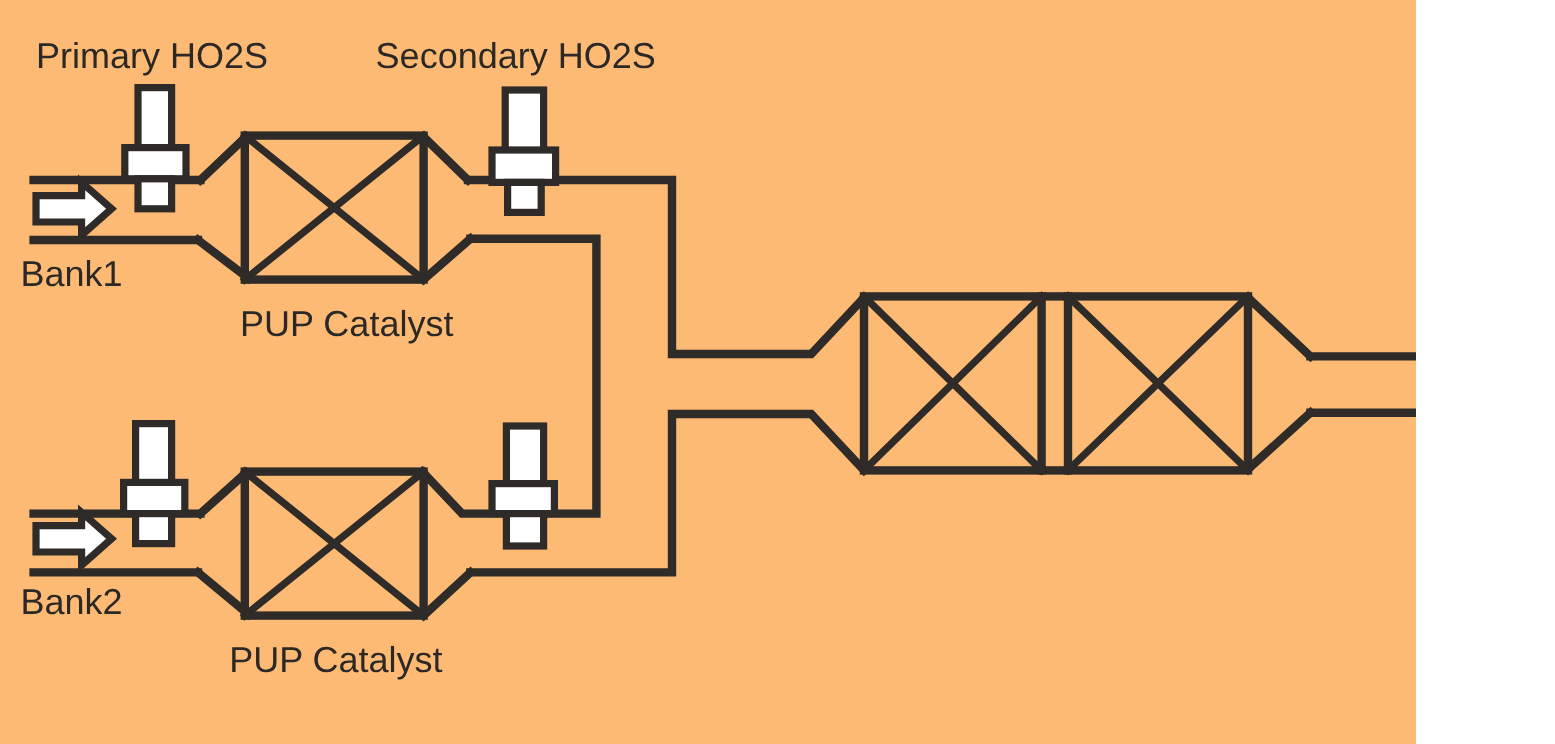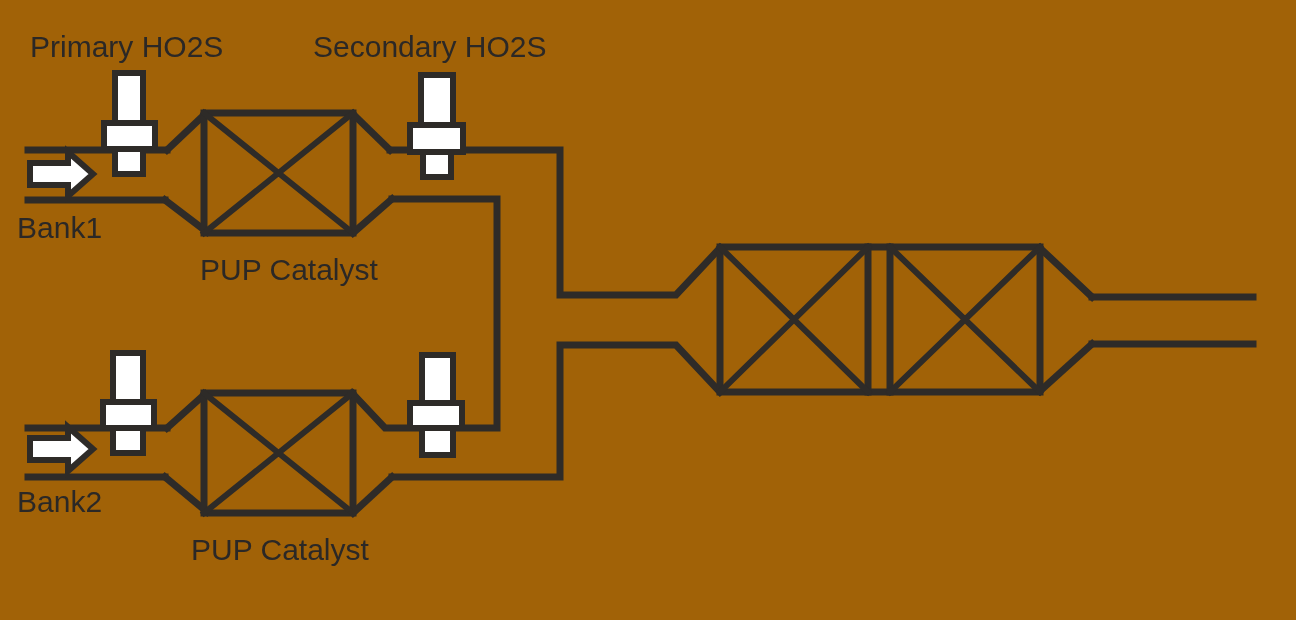--- a/index.html
+++ b/index.html
@@ -3,23 +3,23 @@
 <meta charset="utf-8">
 <style>
   html, body {
     margin: 0;
     padding: 0;
     background: #ffffff;
     font-family: "Liberation Sans", sans-serif;
   }
   .canvas {
     position: relative;
-    width: 1296px;
+    width: 1180px;
     height: 620px;
-    background: #a16207;
+    background: #fdba74;
     overflow: hidden;
   }
   svg { display: block; }
   .line {
     fill: none;
     stroke: #2e2b28;
     stroke-width: 7;
     stroke-linecap: square;
     stroke-linejoin: miter;
   }

